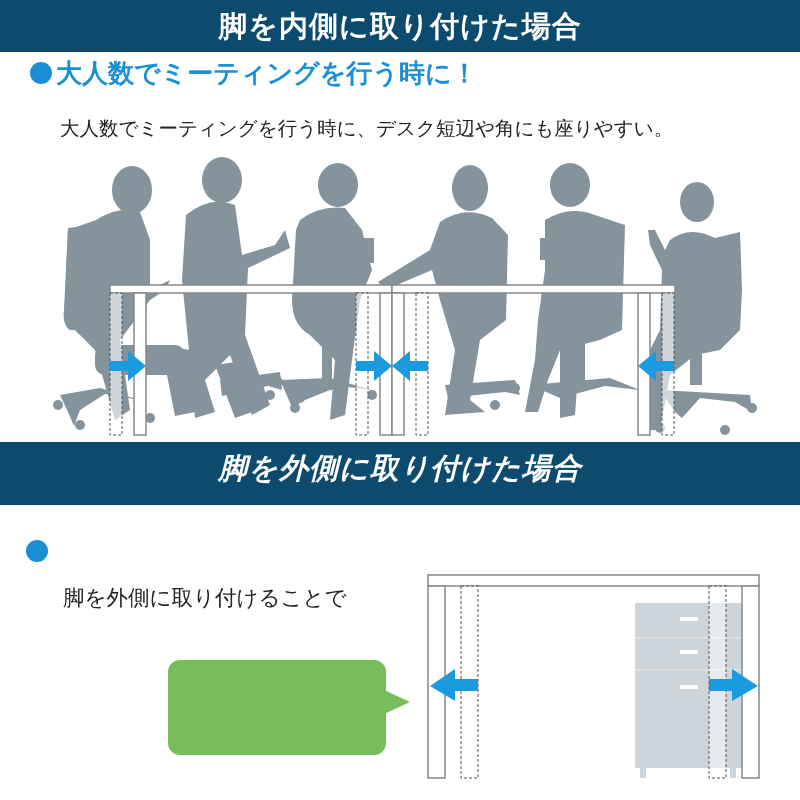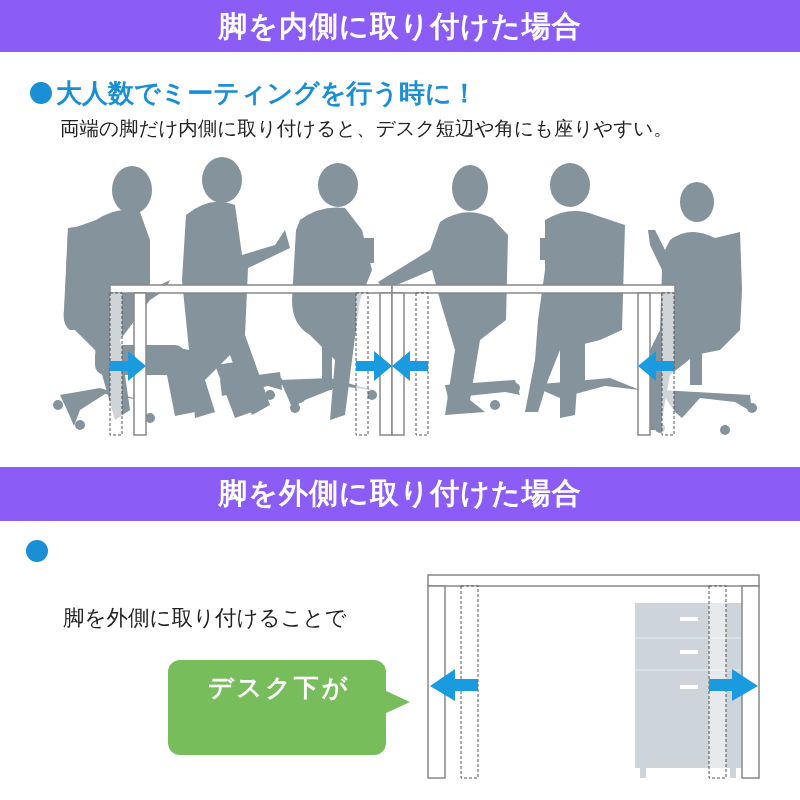--- a/index.html
+++ b/index.html
@@ -1,22 +1,22 @@
 <!DOCTYPE html>
 <html><head>
 <meta charset="utf-8">
 <style>
   html, body { margin:0; padding:0; background:#ffffff; }
   body { width:800px; height:800px; position:relative; overflow:hidden;
          font-family:"DejaVu Sans","Liberation Sans",sans-serif; }
-  .banner { position:absolute; left:0; width:800px; height:52px; background:#8b5cf6;
+  .banner { position:absolute; left:0; width:800px; height:52px; background:#0c4a6e;
             color:#ffffff; font-weight:bold; font-size:29px; text-align:center;
             line-height:52px; letter-spacing:1px; }
   .banner.top { top:0; }
-  .banner.mid { top:467px; height:54px; line-height:53px; }
+  .banner.mid { top:442px; height:63px; line-height:53px;font-style:italic; }
   .heading { position:absolute; color:#1a8fd6; font-weight:bold; font-size:26px;
              white-space:nowrap; }
   .heading .dot { display:inline-block; width:22px; height:22px; border-radius:50%;
                   background:#1a8fd6; margin-right:4px; vertical-align:-2px; }
   .desc { position:absolute; color:#222222; font-size:19.5px; white-space:nowrap; }
   .desc2 { position:absolute; color:#222222; font-size:21.5px; line-height:35px; }
   .scene { position:absolute; left:0; top:150px; width:800px; height:300px; }
   .desk2 { position:absolute; left:410px; top:560px; width:390px; height:240px; }
   .bubble { position:absolute; left:168px; top:660px; width:218px; height:95px;
             background:#77bd5b; border-radius:12px; color:#ffffff; font-size:25px;
@@ -24,25 +24,25 @@
             letter-spacing:3px; }
   .bubble-tail { position:absolute; left:384px; top:690px; width:0; height:0;
             border-top:12px solid transparent; border-bottom:12px solid transparent;
             border-left:26px solid #77bd5b; }
 </style>
 </head>
 <body>
 
 <div class="banner top">脚を内側に取り付けた場合</div>
 
-<div class="heading" style="left:30px; top:76px;">
+<div class="heading" style="left:30px; top:56px;">
   <span class="dot"></span><span>大人数でミーティングを行う時に！</span>
 </div>
 
-<div class="desc" style="left:60px; top:115px;">両端の脚だけ内側に取り付けると、デスク短辺や角にも座りやすい。</div>
+<div class="desc" style="left:60px; top:115px;">大人数でミーティングを行う時に、デスク短辺や角にも座りやすい。</div>
 
 <div class="scene">
   <svg width="800" height="300" viewBox="0 0 800 300" xmlns="http://www.w3.org/2000/svg">
     <g fill="#84939c">
 
       <g>
         <ellipse cx="132" cy="40" rx="20" ry="24"></ellipse>
         <path d="M96 70 Q120 55 140 62 L150 90 L150 140 L170 130 L165 140 L150 150 L120 190 L130 260 L115 270 L95 200 L80 185 Q62 170 65 150 L68 80 Z"></path>
         <path d="M68 78 L90 75 L95 180 L70 180 Q62 175 64 160 Z"></path>
         <rect x="95" y="195" width="90" height="30" rx="10"></rect>
@@ -126,26 +126,25 @@
     </g>
   </svg>
 </div>
 
 <div class="banner mid">脚を外側に取り付けた場合</div>
 
 <div class="heading" style="left:26px; top:536px;">
   <span class="dot"></span>
 </div>
 
-<div class="desc2" style="left:63px; top:580px;margin-top:20px;">
+<div class="desc2" style="left:63px; top:580px;">
   <div>脚を外側に取り付けることで</div>
 </div>
 
 <div class="bubble">
-  <div>デスク下が</div>
 </div>
 <div class="bubble-tail"></div>
 
 <div class="desk2">
   <svg width="390" height="240" viewBox="0 0 390 240" xmlns="http://www.w3.org/2000/svg">
 
     <g>
       <rect x="225" y="43" width="107" height="165" fill="#cdd5db"></rect>
       <line x1="225" y1="78" x2="332" y2="78" stroke="#e6ebee" stroke-width="1"></line>
       <line x1="225" y1="110" x2="332" y2="110" stroke="#e6ebee" stroke-width="1"></line>

